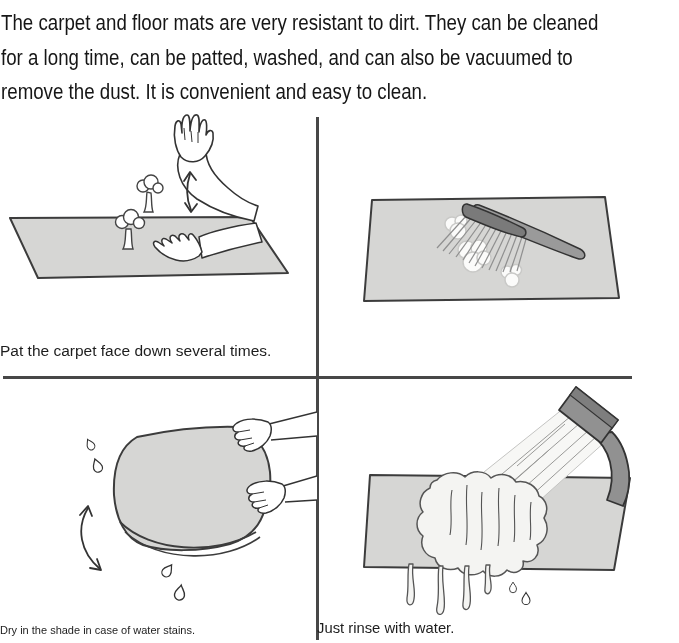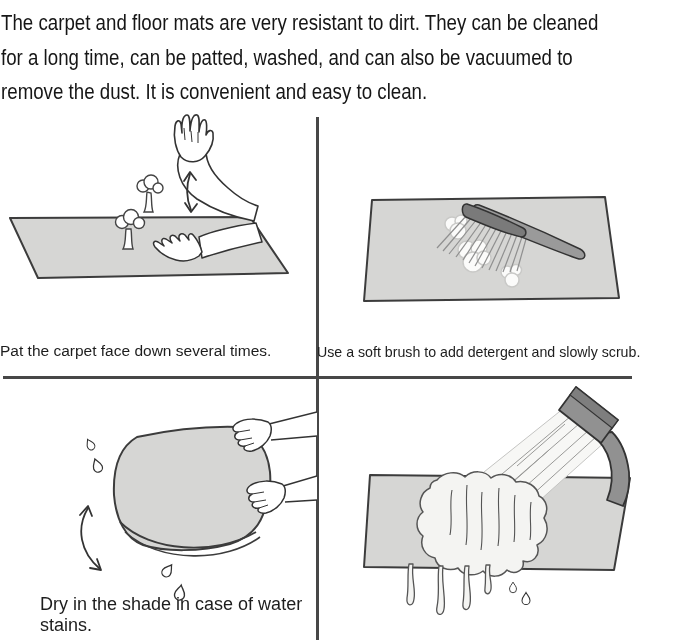--- a/index.html
+++ b/index.html
@@ -17,21 +17,21 @@
   .q1{left:0;top:100px;width:317px;height:277px;}
   .q2{left:317px;top:100px;width:362px;height:277px;}
   .q3{left:0;top:380px;width:317px;height:263px;}
   .q4{left:317px;top:380px;width:362px;height:263px;}
   .quad svg{position:absolute;left:0;top:0;}
   .caption{position:absolute;left:0;width:100%;text-align:left;color:#1d1d1d;}
   .cap-top{bottom:17px;}
   .cap-bottom{bottom:7px;}
   .c1{font-size:15.5px;}
   .c2{font-size:14.2px;}
-  .c3{font-size:18px;margin-left:40px;}
+  .c3{font-size:11px;}
   .c4{font-size:14.8px;}
 </style>
 </head>
 <body>
 
 <div class="page">
 
   <div class="intro">
     <div class="intro-line">The carpet and floor mats are very resistant to dirt. They can be cleaned</div>
     <div class="intro-line">for a long time, can be patted, washed, and can also be vacuumed to</div>
@@ -109,21 +109,20 @@
           <line x1="190" y1="131" x2="172" y2="170"></line>
             <line x1="195" y1="133" x2="179" y2="171"></line>
           <line x1="200" y1="135" x2="186" y2="172"></line>
             <line x1="205" y1="137" x2="193" y2="172"></line>
           <line x1="209" y1="139" x2="200" y2="171"></line>
         </g>
         <path d="M162,105 C200,120 240,138 263,149 C270,153 269,160 262,159 C240,152 200,135 157,118 C152,116 155,103 162,105 Z" fill="#9a9a9a" stroke="#333333" stroke-width="1.5" stroke-linejoin="round"></path>
         <path d="M150,104 C168,110 190,120 206,128 C210,130 210,136 205,137 C188,134 166,124 149,117 C144,114 144,103 150,104 Z" fill="#7a7a7a" stroke="#333333" stroke-width="1.5" stroke-linejoin="round"></path>
       </g>
     </svg>
-    <div class="caption cap-top c2">Use a soft brush to add detergent and slowly scrub.</div>
   </section>
 
   <section class="quad q3">
     <svg width="317" height="230" viewBox="0 0 317 230">
 
       <path d="M137,57 C170,50 205,46 238,47 C258,55 268,72 270,92 C271,105 270,115 266,124 C262,145 250,158 230,164 C200,172 165,172 143,165 C126,159 116,140 114,115 C113,92 118,68 137,57 Z" fill="#d6d6d4" stroke="#3c3c3c" stroke-width="2" stroke-linejoin="round"></path>
       <path d="M120,142 C150,172 215,176 256,152" fill="none" stroke="#3c3c3c" stroke-width="1.8"></path>
       <path d="M125,152 C162,184 226,182 260,157" fill="none" stroke="#3c3c3c" stroke-width="1.6"></path>
 
       <g>
@@ -194,15 +193,16 @@
           <path d="M0,-7 C2,-3 5,-1 5,3 A5,5.2 0 1 1 -5,3 C-5,-1 -2,-3 0,-7 Z" transform="translate(209,218) scale(0.8)"></path>
         </g>
       </g>
 
       <g>
         <path d="M295,52 C305,62 310,76 312,92 C313,104 311,116 306,126 L290,120 C295,108 296,94 293,82 C290,70 282,60 274,54 Z" fill="#919191" stroke="#333333" stroke-width="1.8" stroke-linejoin="round"></path>
         <polygon points="259,7 301,40 284,63 242,30" fill="#919191" stroke="#333333" stroke-width="1.8" stroke-linejoin="round"></polygon>
         <polygon points="259,7 301,40 295,48 253,15" fill="#7e7e7e" stroke="#333333" stroke-width="1.2"></polygon>
       </g>
     </svg>
+    <div class="caption cap-bottom c4">Just rinse with water.</div>
   </section>
 
 </div>
 
 </body></html>

